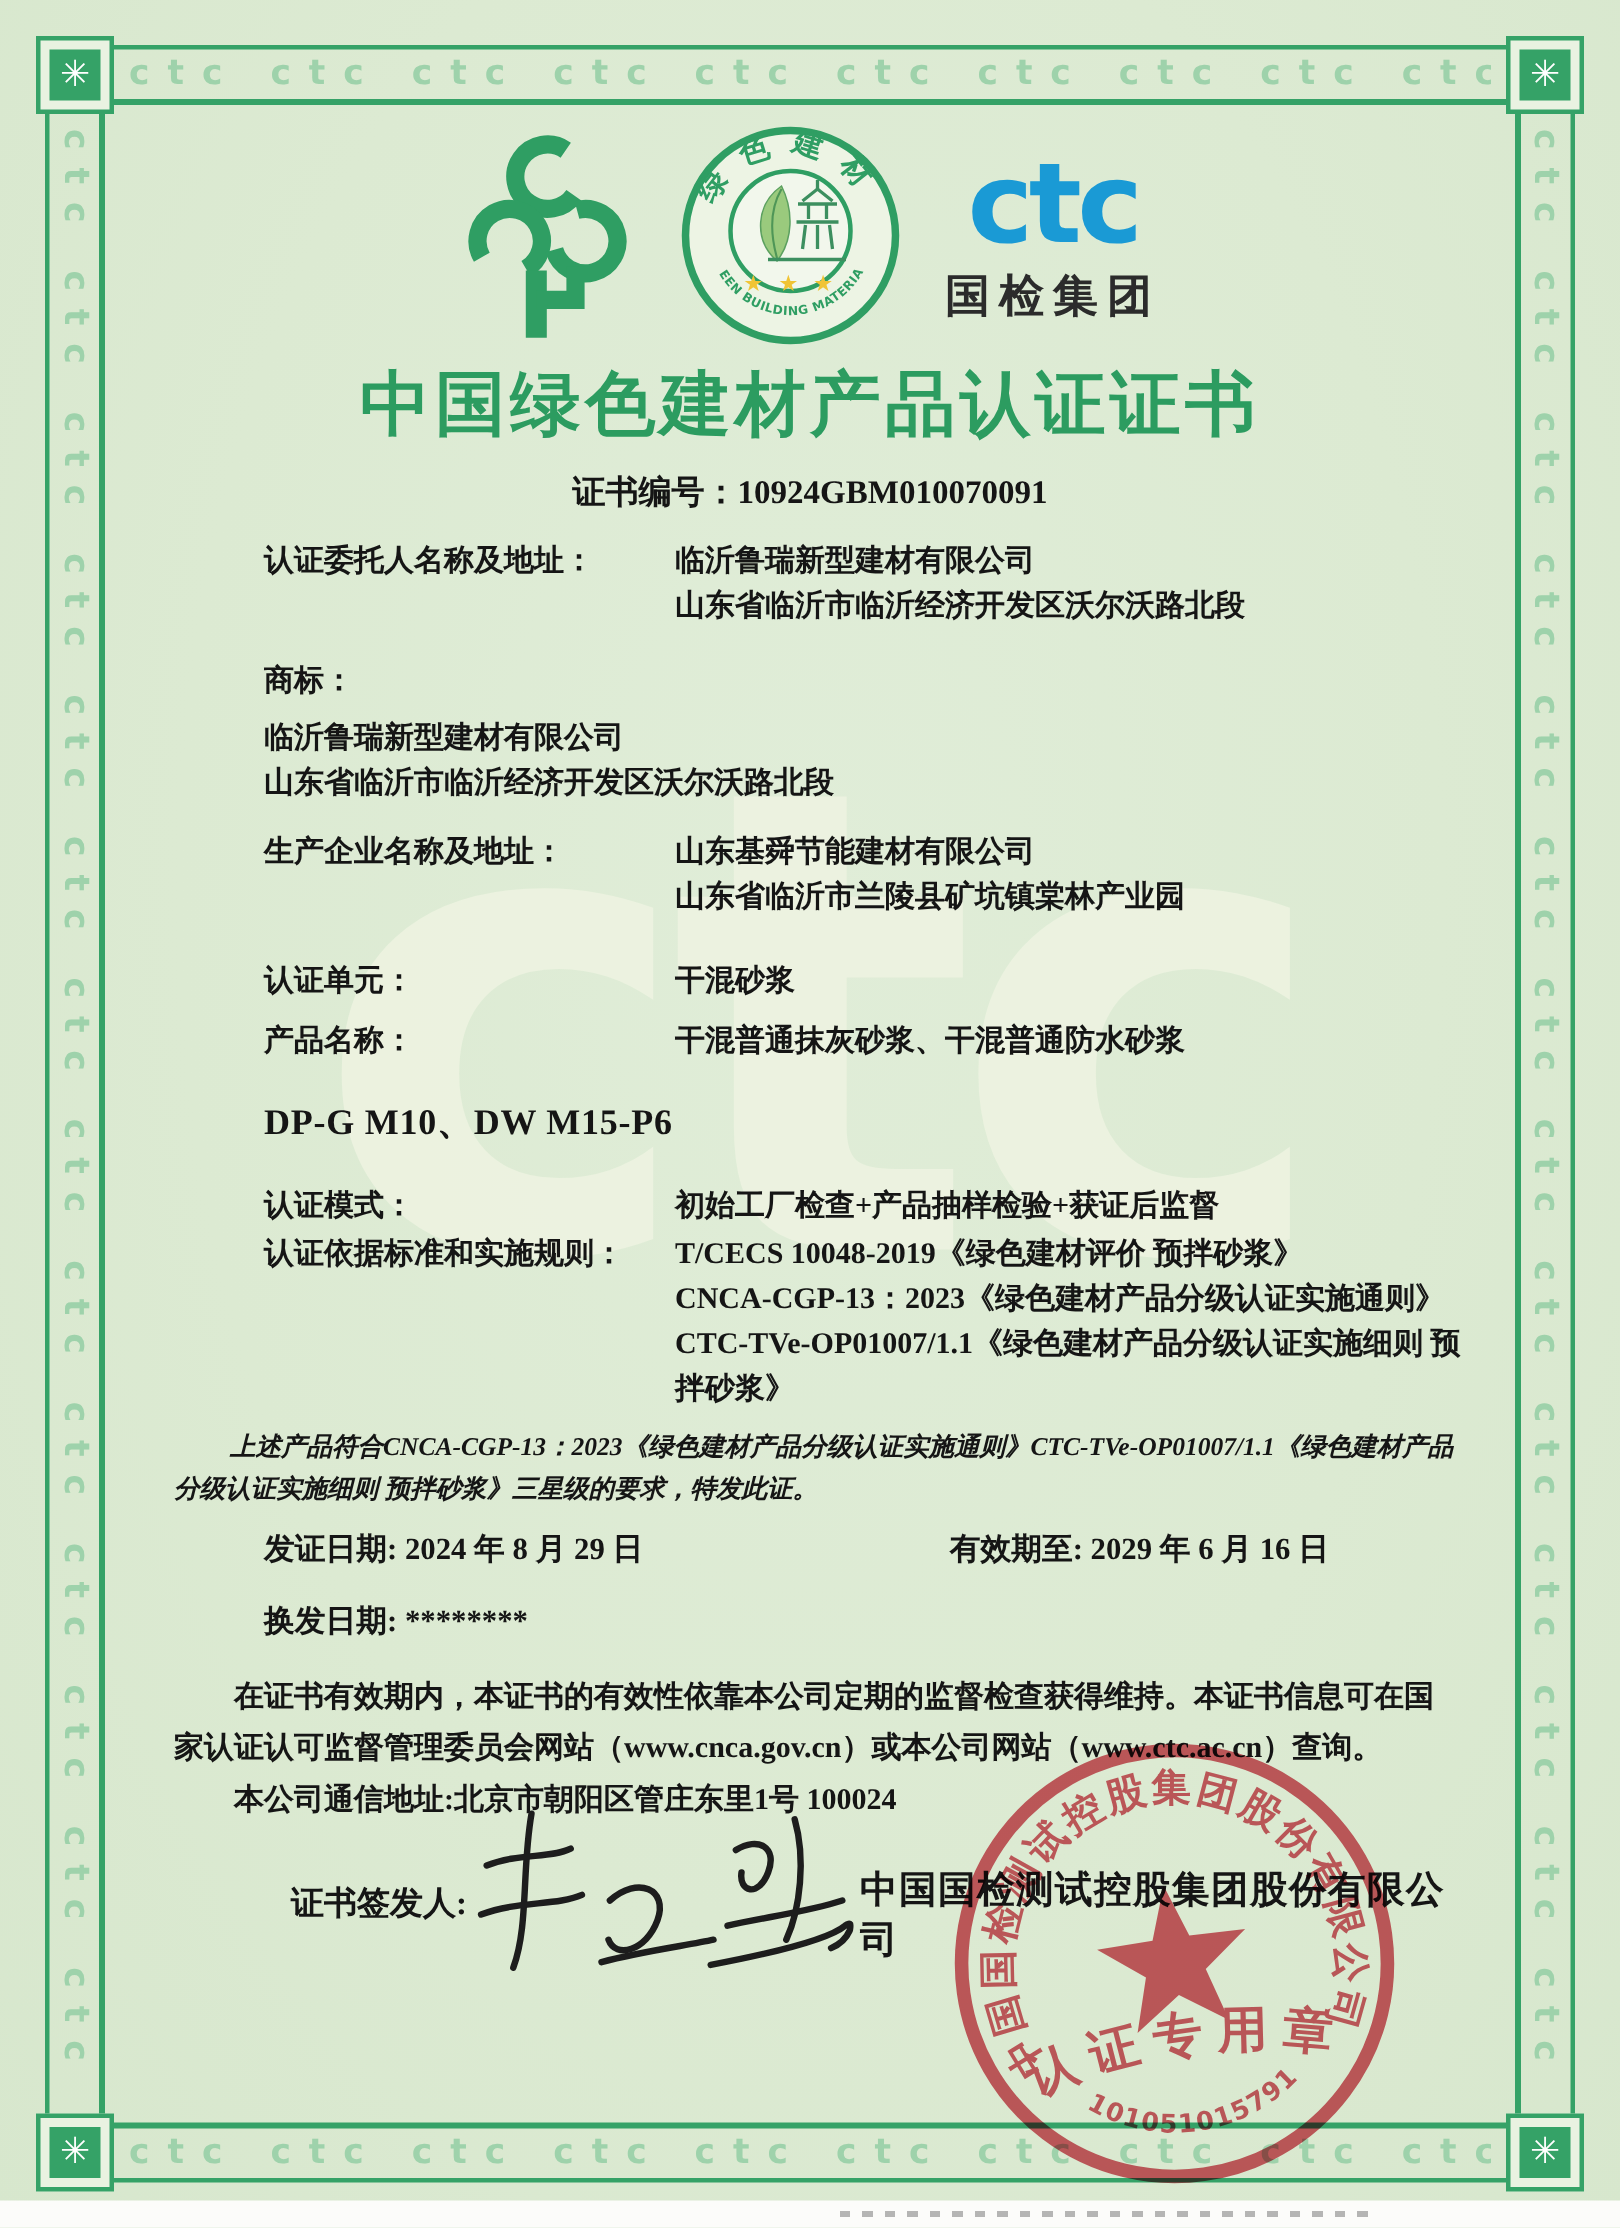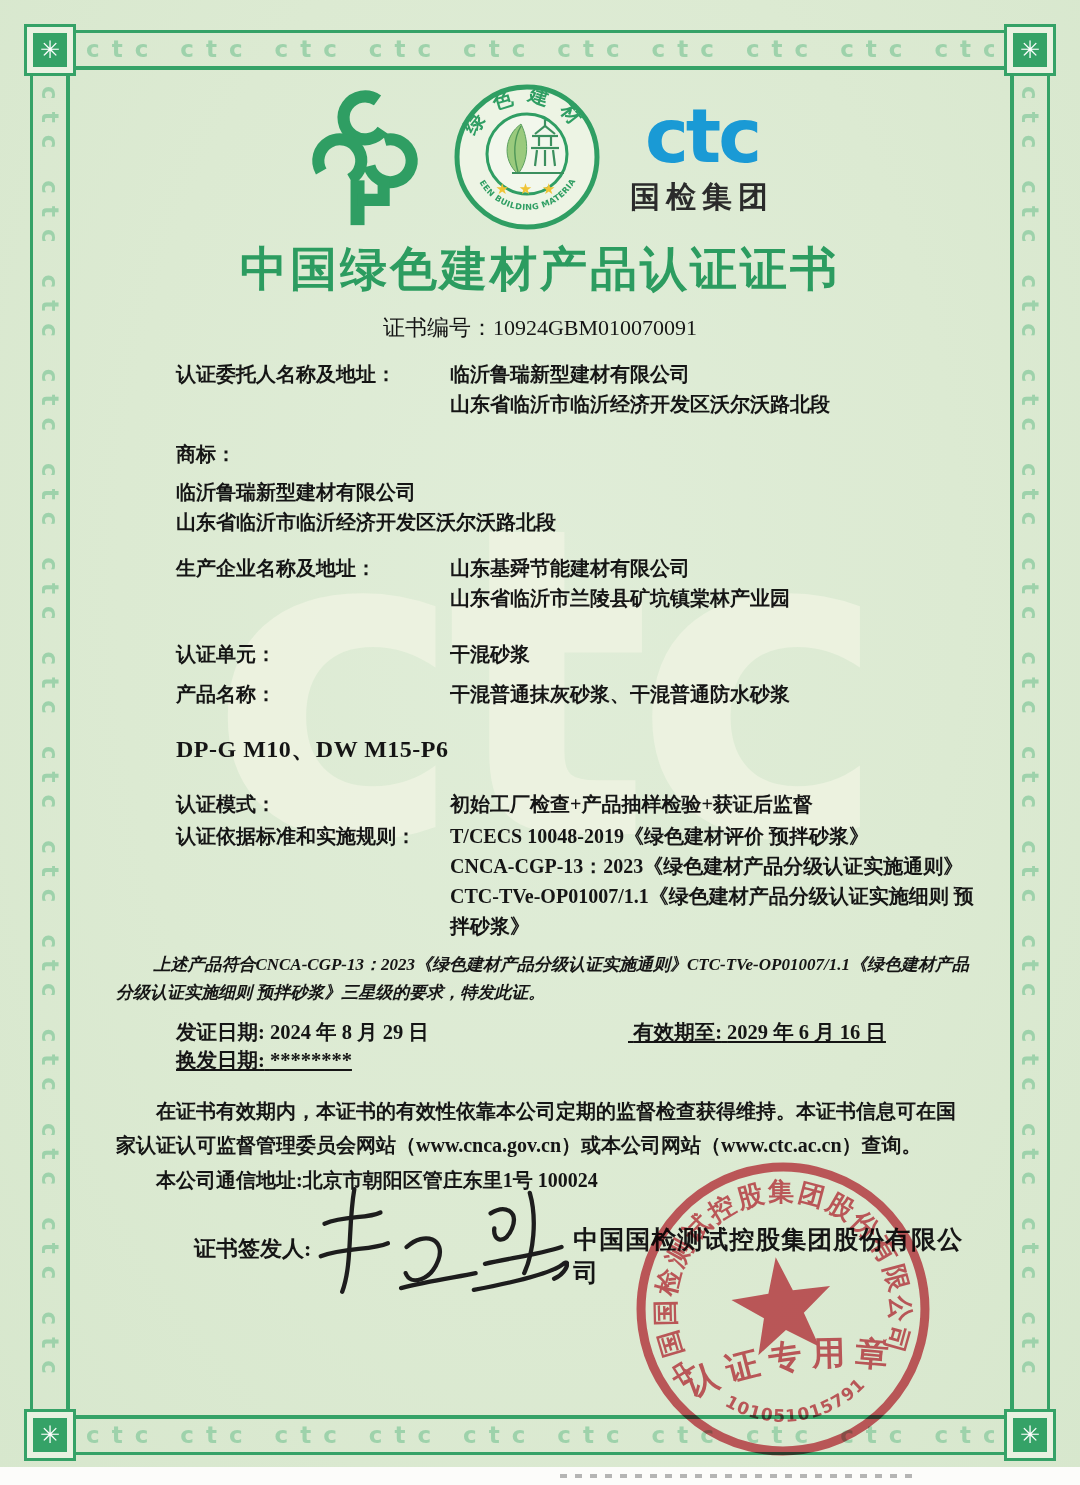--- a/index.html
+++ b/index.html
@@ -29,32 +29,32 @@
       color:#eff4e2;opacity:.85;letter-spacing:-18px;user-select:none;}
   
   .content{position:absolute;left:100px;right:100px;top:70px;bottom:70px;z-index:2;padding-top:18px;}
   .logos{display:flex;justify-content:center;align-items:center;gap:28px;height:138px;}
   .ctc-block{display:flex;flex-direction:column;align-items:center;margin-top:6px;}
   .ctc-word{font-family:"DejaVu Sans",sans-serif;font-weight:bold;font-size:74px;line-height:.92;
             color:#1a9ad5;letter-spacing:-3px;}
   .ctc-sub{font-family:Liberation Mono, monospace;font-weight:bold;font-size:30px;color:#2b2b2b;
            letter-spacing:6px;margin-top:6px;}
   .title{margin:12px 0 12px;text-align:center;font-size:47px;font-weight:900;color:#2c9c60;letter-spacing:3px;}
-  .certno{margin-top:10px;text-align:center;font-size:22px;font-weight:normal;}
+  .certno{margin-top:10px;text-align:center;font-size:22px;font-weight:bold;}
   .fields{margin-top:16px;padding-left:76px;font-size:20px;font-weight:bold;}
   .row{display:flex;}
   .row .lb{width:274px;flex:none;line-height:1.5;}
   .row .val{flex:1;line-height:1.5;}
   .mono .val{font-family:Liberation Serif, serif;font-size:24px;letter-spacing:.5px;}
   .mb20{margin-bottom:20px;} .mb8{margin-bottom:8px;} .mb16{margin-bottom:16px;} .mb26{margin-bottom:26px;}
   .mb10{margin-bottom:10px;} .mb22{margin-bottom:22px;} .mb2{margin-bottom:2px;align-items:flex-end;}
   .statement{margin:10px 0 0 16px;font-size:17px;font-weight:bold;line-height:1.62;text-indent:2.2em;font-style:italic;}
-  .dates{margin-top:12px;padding-left:76px;font-size:20.5px;font-weight:bold;text-decoration:underline;}
+  .dates{margin-top:12px;padding-left:76px;font-size:20.5px;font-weight:bold;}
   .d-issue{display:inline-block;width:452px;}
-  .d-line2{margin-top:0;}
+  .d-line2{margin-top:20px;}
   .notice{margin:20px 16px 0;font-size:20px;font-weight:bold;line-height:1.72;text-indent:2em;}
   .address{margin:0 16px;font-size:20px;font-weight:bold;line-height:1.72;text-indent:2em;}
   .sign-row{margin-top:2px;padding-left:94px;display:flex;align-items:center;}
   .sign-label{font-size:22px;font-weight:bold;flex:none;}
   .sign-svg{margin:-18px 4px 0 6px;flex:none;}
   .sign-company{font-size:25px;font-weight:bold;letter-spacing:1px;margin-top:14px;}
   
   .seal{position:absolute;left:632px;top:1158px;width:302px;height:302px;z-index:4;
         transform:rotate(-8deg);opacity:.93;mix-blend-mode:multiply;}
   

